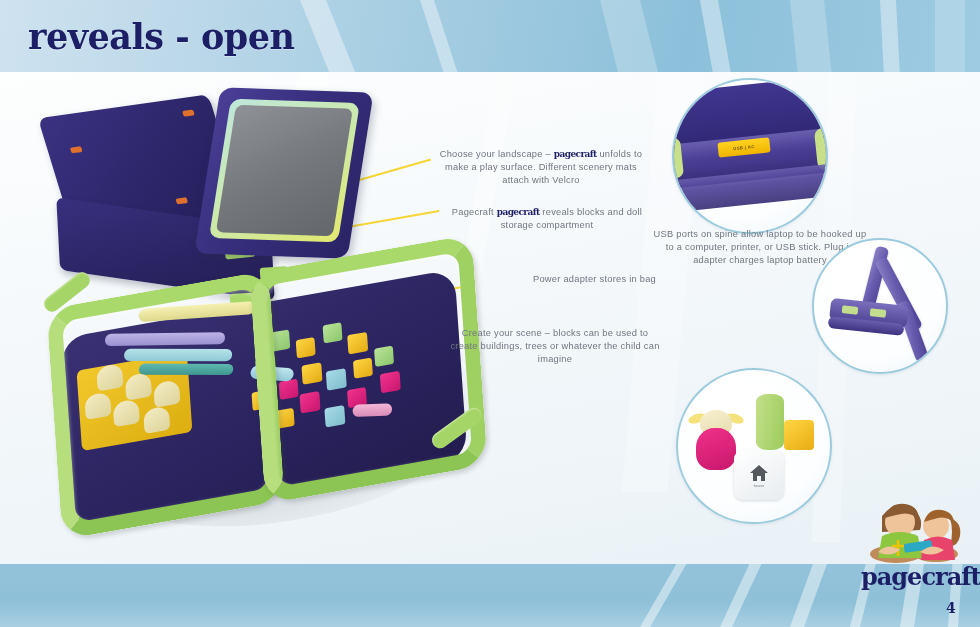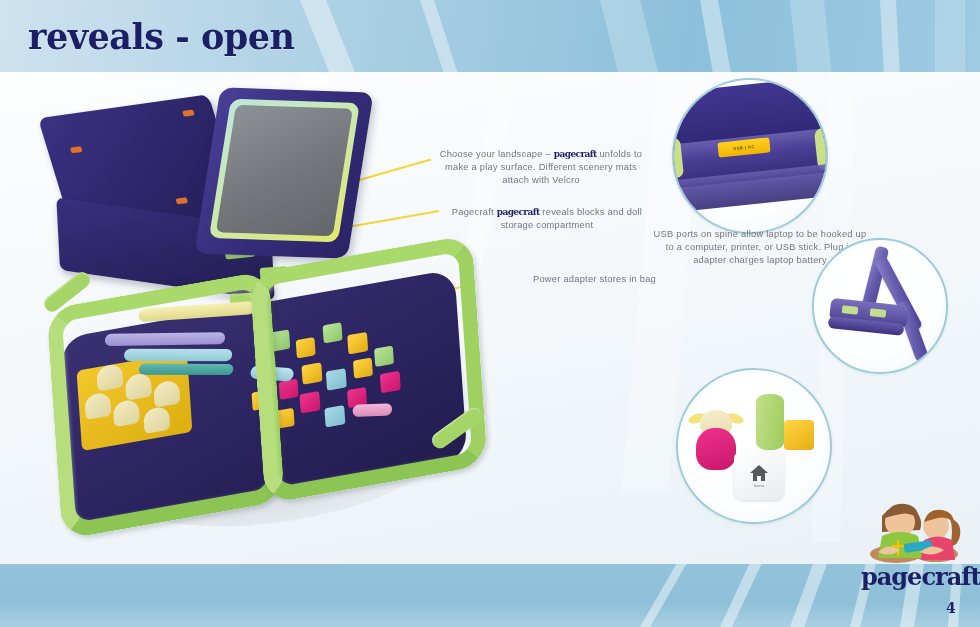--- a/index.html
+++ b/index.html
@@ -276,20 +276,23 @@
   </div>
 
   <div class="callout" style="left:444px;top:206px;width:206px;">
     <span>Pagecraft </span><span class="pc">pagecraft</span><span> reveals blocks and doll storage compartment</span>
   </div>
 
   <div class="callout" style="left:470px;top:273px;width:186px;text-align:right;">
     <span>Power adapter stores in bag</span>
   </div>
 
+  <div class="callout" style="left:448px;top:327px;width:214px;">
+    <span>Create your scene – blocks can be used to create buildings, trees or whatever the child can imagine</span>
+  </div>
 
   <div class="circ" style="left:672px;top:78px;width:152px;height:152px;">
     <div style="position:absolute;left:-6px;top:4px;width:170px;height:62px;background:linear-gradient(180deg,#413690,#2e2772);transform:rotate(-6deg);"></div>
     <div class="spine" style="left:-8px;top:56px;width:176px;height:44px;transform:rotate(-6deg);"></div>
     <div style="position:absolute;left:-6px;top:58px;width:14px;height:40px;background:#c8e08a;border-radius:8px;transform:rotate(-6deg);"></div>
     <div style="position:absolute;left:142px;top:48px;width:16px;height:42px;background:#c8e08a;border-radius:8px;transform:rotate(-6deg);"></div>
     <div class="spine-label" style="left:44px;top:60px;width:52px;height:15px;transform:rotate(-6deg);">USB | AC</div>
     <div class="spine" style="left:-10px;top:92px;width:178px;height:32px;transform:rotate(-6deg);opacity:.9;"></div>
   </div>
 

